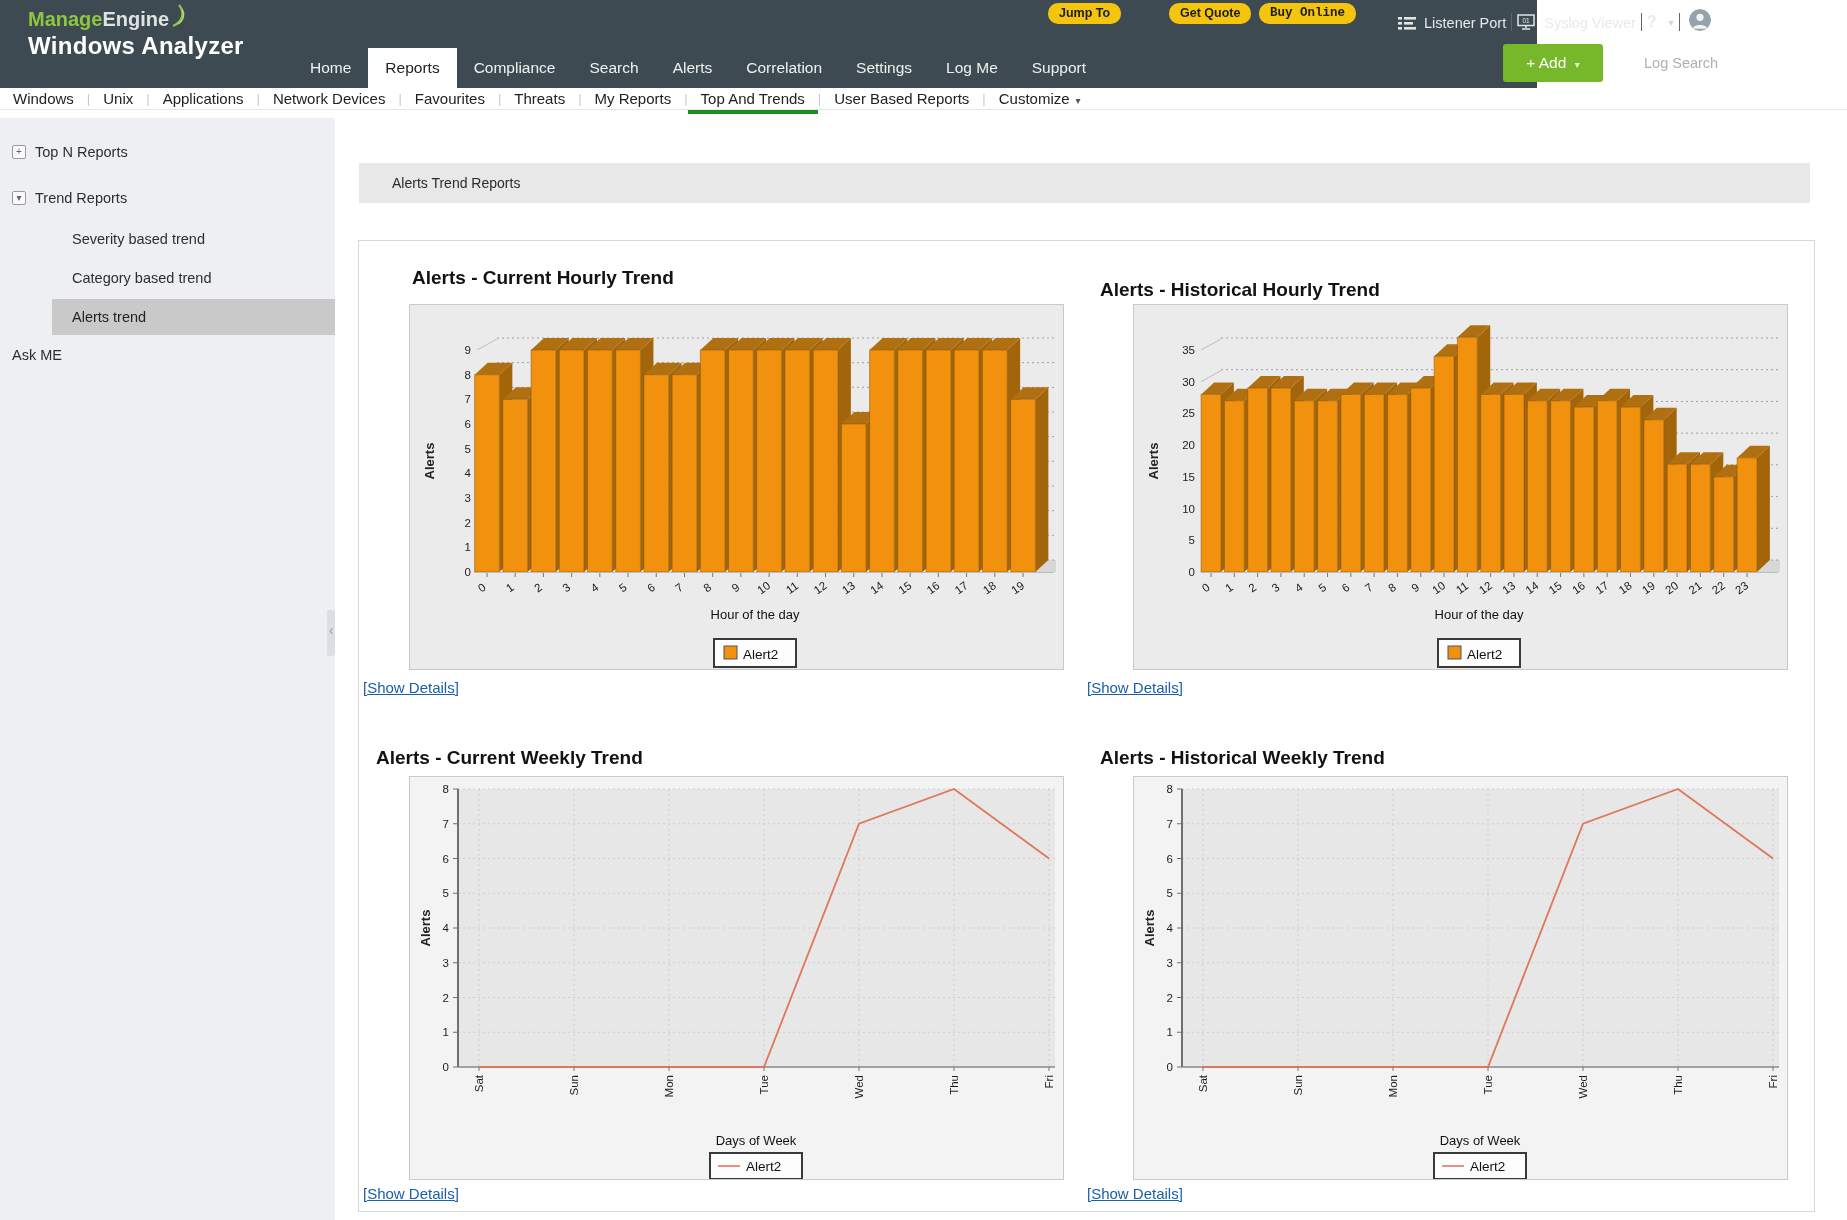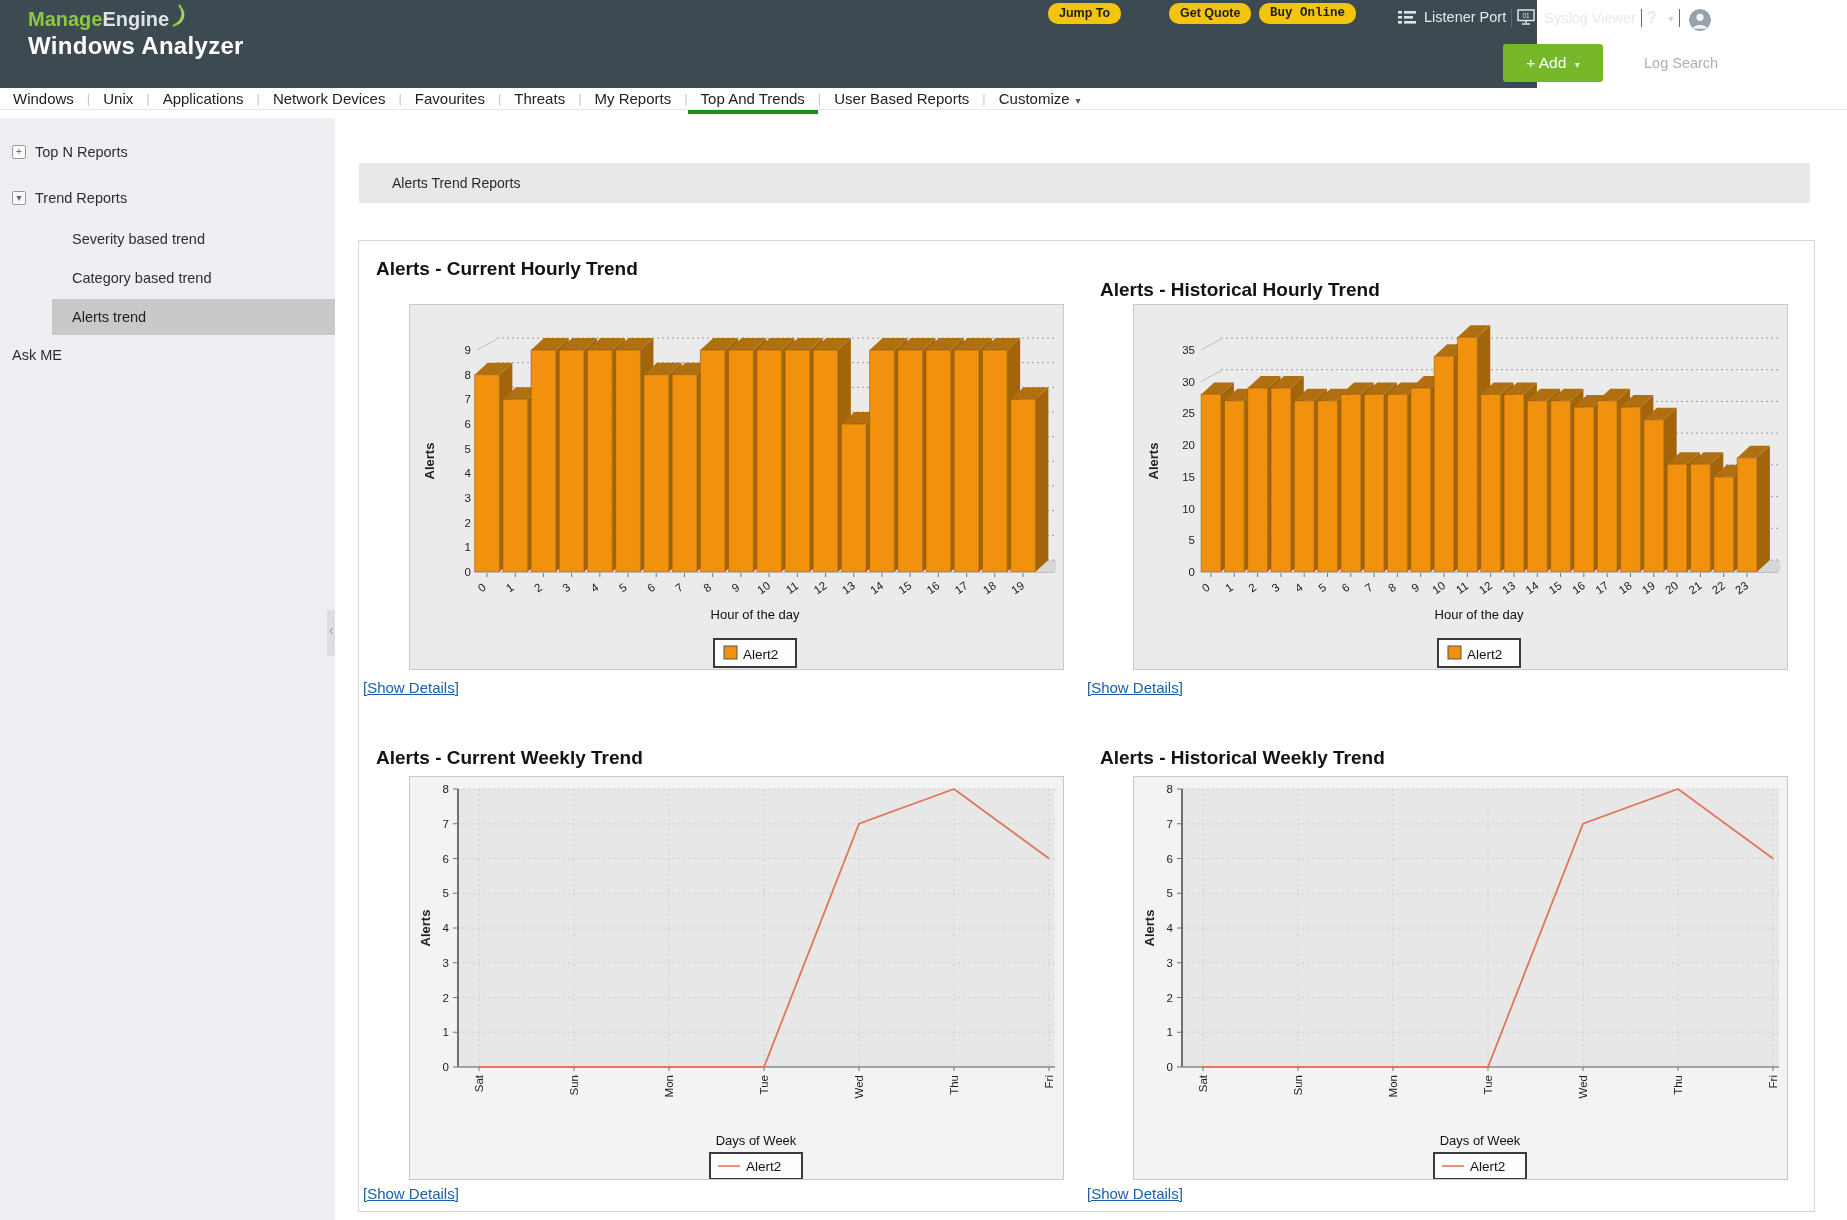--- a/index.html
+++ b/index.html
@@ -16,21 +16,21 @@
   .logo-l1{font-size:20px;font-weight:bold;display:flex;align-items:flex-start}
   .logo-l1 .g{color:#8dc63f}
   .logo-l1 .r{color:#dde2e4}
   .logo-l2{font-size:24px;font-weight:bold;color:#fff;margin-top:1px;letter-spacing:.3px}
   .swoosh{margin-left:1px;margin-top:-4px}
 
   .pill{position:absolute;top:3px;height:21px;line-height:21px;padding:0 11px;
         background:var(--promo);color:#1d1d1d;font-size:12.5px;font-weight:bold;
         border-radius:10px;cursor:pointer;white-space:nowrap}
 
-  .util{position:absolute;left:1398px;top:9px;display:flex;align-items:flex-start;
+  .util{position:absolute;left:1398px;top:9px;display:flex;align-items:flex-end;
         color:#e6eaec;font-size:14.5px;gap:5px}
   .util-item{display:flex;align-items:center;gap:8px;cursor:pointer;white-space:nowrap}
   .util-sep{width:1px;height:18px;background:#5b6871}
   .caret{font-size:10px;margin-left:4px;color:#cfd6da}
   .avatar{width:22px;height:22px;border-radius:50%;overflow:hidden;cursor:pointer;margin-left:4px}
 
   .mainnav{position:absolute;left:293px;bottom:0;height:40px;display:flex}
   .nav-item{padding:0 17px;line-height:40px;font-size:15.5px;color:#eef1f2;cursor:pointer;white-space:nowrap}
   .nav-item.active{background:#fff;color:#222}
 
@@ -129,20 +129,31 @@
     <span class="util-sep"></span>
     <span class="avatar">
       <svg width="22" height="22" viewBox="0 0 22 22">
         <circle cx="11" cy="11" r="11" fill="#95a3ac"></circle>
         <circle cx="11" cy="8.3" r="3.6" fill="#f2f4f5"></circle>
         <path d="M3.5 19.8 C5 14.6 17 14.6 18.5 19.8 L3.5 19.8 Z" fill="#f2f4f5"></path>
       </svg>
     </span>
   </div>
 
+  <nav class="mainnav" id="mainnav">
+      <div class="nav-item">Home</div>
+      <div class="nav-item active">Reports</div>
+      <div class="nav-item">Compliance</div>
+      <div class="nav-item">Search</div>
+      <div class="nav-item">Alerts</div>
+      <div class="nav-item">Correlation</div>
+      <div class="nav-item">Settings</div>
+      <div class="nav-item">Log Me</div>
+      <div class="nav-item">Support</div>
+    </nav>
 
   <button class="add-btn">
     <span>+ Add</span>
     <span class="caret">▾</span>
   </button>
   <input class="log-search" placeholder="Log Search" style="">
 </div>
 
 <div class="subnav" id="subnav">
     <span class="subnav-item">Windows</span>
@@ -187,21 +198,21 @@
     </div>
   </aside>
 <div class="sb-handle"></div>
 
 <main class="main">
   <div class="page-header">
     <span>Alerts Trend Reports</span>
   </div>
   <section class="panel" id="charts-panel">
       <div class="chart-cell" style="left: 4px; top: 10px;">
-        <div class="chart-title" style="top: 7px;">Alerts - Current Hourly Trend</div>
+        <div class="chart-title" style="top: 16px; margin-left: 36px;">Alerts - Current Hourly Trend</div>
         <svg class="chart bar-chart" width="655" height="366" style="top: 53px;">
           <polygon points="625.3552631578947,267 638.3552631578947,255 646,255 646,267" fill="#d7d7d7"></polygon>
           <line x1="67" y1="267" x2="87" y2="256" stroke="#bdbdbd" stroke-width="1"></line>
           <line x1="87" y1="255" x2="644" y2="255" stroke="#9e9e9e" stroke-width="1" stroke-dasharray="2 3"></line>
           <text x="61" y="271" text-anchor="end" class="ax">0</text>
           <line x1="67" y1="242.33333333333334" x2="87" y2="231.33333333333334" stroke="#bdbdbd" stroke-width="1"></line>
           <line x1="87" y1="230.33333333333334" x2="644" y2="230.33333333333334" stroke="#9e9e9e" stroke-width="1" stroke-dasharray="2 3"></line>
           <text x="61" y="246.33333333333334" text-anchor="end" class="ax">1</text>
           <line x1="67" y1="217.66666666666666" x2="87" y2="206.66666666666666" stroke="#bdbdbd" stroke-width="1"></line>
           <line x1="87" y1="205.66666666666666" x2="644" y2="205.66666666666666" stroke="#9e9e9e" stroke-width="1" stroke-dasharray="2 3"></line>

